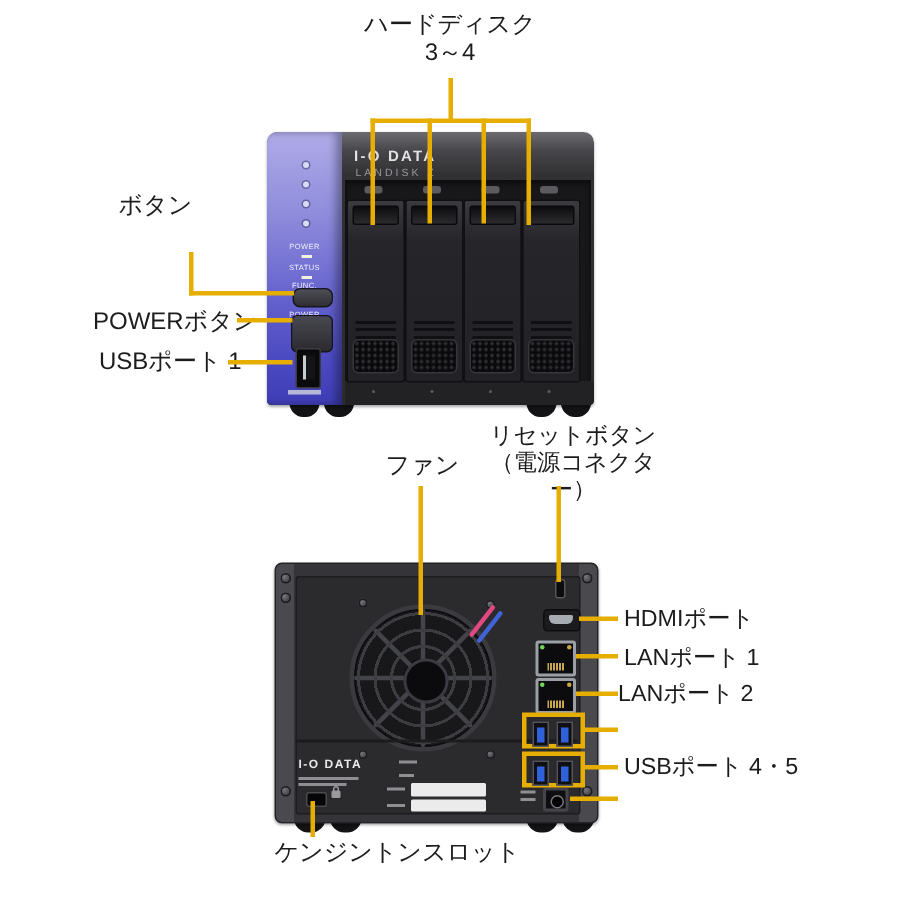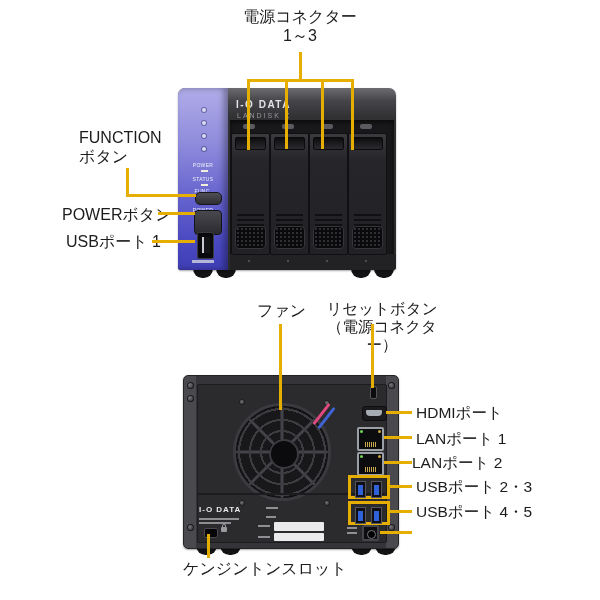--- a/index.html
+++ b/index.html
@@ -90,22 +90,22 @@
   .usb-port .tongue{position:absolute;left:2px;top:3px;width:5px;height:10px;background:#2f62d8;}
   .dcjack{position:absolute;left:178px;top:149px;width:17px;height:16px;background:#0e0e11;border:2px solid #44444a;border-radius:2px;box-sizing:border-box;}
   .dcjack .hole{position:absolute;left:3px;top:3px;width:7px;height:7px;border-radius:50%;background:#000;border:1px solid #77777d;}
 </style>
 </head>
 <body>
 
 <div id="stage">
 
   <div class="lbl big center" style="left:210px;top:8px;width:180px;">
-    <div>電源コネクター</div>
-    <div>1～3</div>
+    <div>ハードディスク</div>
+    <div>3～4</div>
   </div>
   <div class="cl" style="left:299px;top:52px;width:3px;height:29px;"></div>
   <div class="cl" style="left:247px;top:79px;width:107px;height:3px;"></div>
   <div class="cl" style="left:247px;top:79px;width:3px;height:71px;"></div>
   <div class="cl" style="left:285px;top:79px;width:3px;height:70px;"></div>
   <div class="cl" style="left:321px;top:79px;width:3px;height:70px;"></div>
   <div class="cl" style="left:351px;top:79px;width:3px;height:71px;"></div>
 
   <div class="foot" style="left:193px;top:263px;width:20px;"></div>
   <div class="foot" style="left:216px;top:263px;width:20px;"></div>
@@ -164,33 +164,32 @@
     </div>
 
     <div class="front-bottom"></div>
     <div class="bay-num-dot" style="left:70px;"></div>
     <div class="bay-num-dot" style="left:109px;"></div>
     <div class="bay-num-dot" style="left:148px;"></div>
     <div class="bay-num-dot" style="left:187px;"></div>
   </div>
 
   <div class="lbl big" style="left:79px;top:129px;">
-    <div>FUNCTION</div>
     <div>ボタン</div>
   </div>
   <div class="cl" style="left:126px;top:168px;width:3px;height:29px;"></div>
   <div class="cl" style="left:126px;top:194px;width:70px;height:3px;"></div>
 
   <div class="lbl big" style="left:62px;top:206px;">POWERボタン</div>
   <div class="cl" style="left:158px;top:212px;width:37px;height:3px;"></div>
 
   <div class="lbl big" style="left:66px;top:233px;">USBポート 1</div>
   <div class="cl" style="left:152px;top:240px;width:43px;height:3px;"></div>
 
-  <div class="lbl mid center" style="left:312px;top:300px;width:140px;">
+  <div class="lbl mid center" style="left:312px;top:282px;width:140px;">
     <div>リセットボタン</div>
     <div>（電源コネクター）</div>
   </div>
   <div class="cl" style="left:371px;top:324px;width:3px;height:64px;"></div>
 
   <div class="lbl big" style="left:257px;top:302px;">ファン</div>
   <div class="cl" style="left:279px;top:324px;width:3px;height:86px;"></div>
 
   <div class="foot" style="left:196px;top:540px;width:21px;"></div>
   <div class="foot" style="left:220px;top:540px;width:21px;"></div>
@@ -275,21 +274,20 @@
   <div class="cl" style="left:386px;top:411px;width:26px;height:3px;"></div>
   <div class="lbl mid" style="left:416px;top:404px;">HDMIポート</div>
 
   <div class="cl" style="left:384px;top:436px;width:28px;height:3px;"></div>
   <div class="lbl mid" style="left:416px;top:430px;">LANポート 1</div>
 
   <div class="cl" style="left:384px;top:461px;width:28px;height:3px;"></div>
   <div class="lbl mid" style="left:412px;top:454px;">LANポート 2</div>
 
   <div class="cl" style="left:390px;top:485px;width:22px;height:3px;"></div>
-  <div class="lbl mid" style="left:416px;top:478px;">USBポート 2・3</div>
 
   <div class="cl" style="left:390px;top:510px;width:22px;height:3px;"></div>
   <div class="lbl mid" style="left:416px;top:503px;">USBポート 4・5</div>
 
   <div class="cl" style="left:380px;top:531px;width:32px;height:3px;"></div>
 
   <div class="cl" style="left:207px;top:534px;width:3px;height:24px;"></div>
   <div class="lbl big" style="left:183px;top:560px;">ケンジントンスロット</div>
 
 </div>

